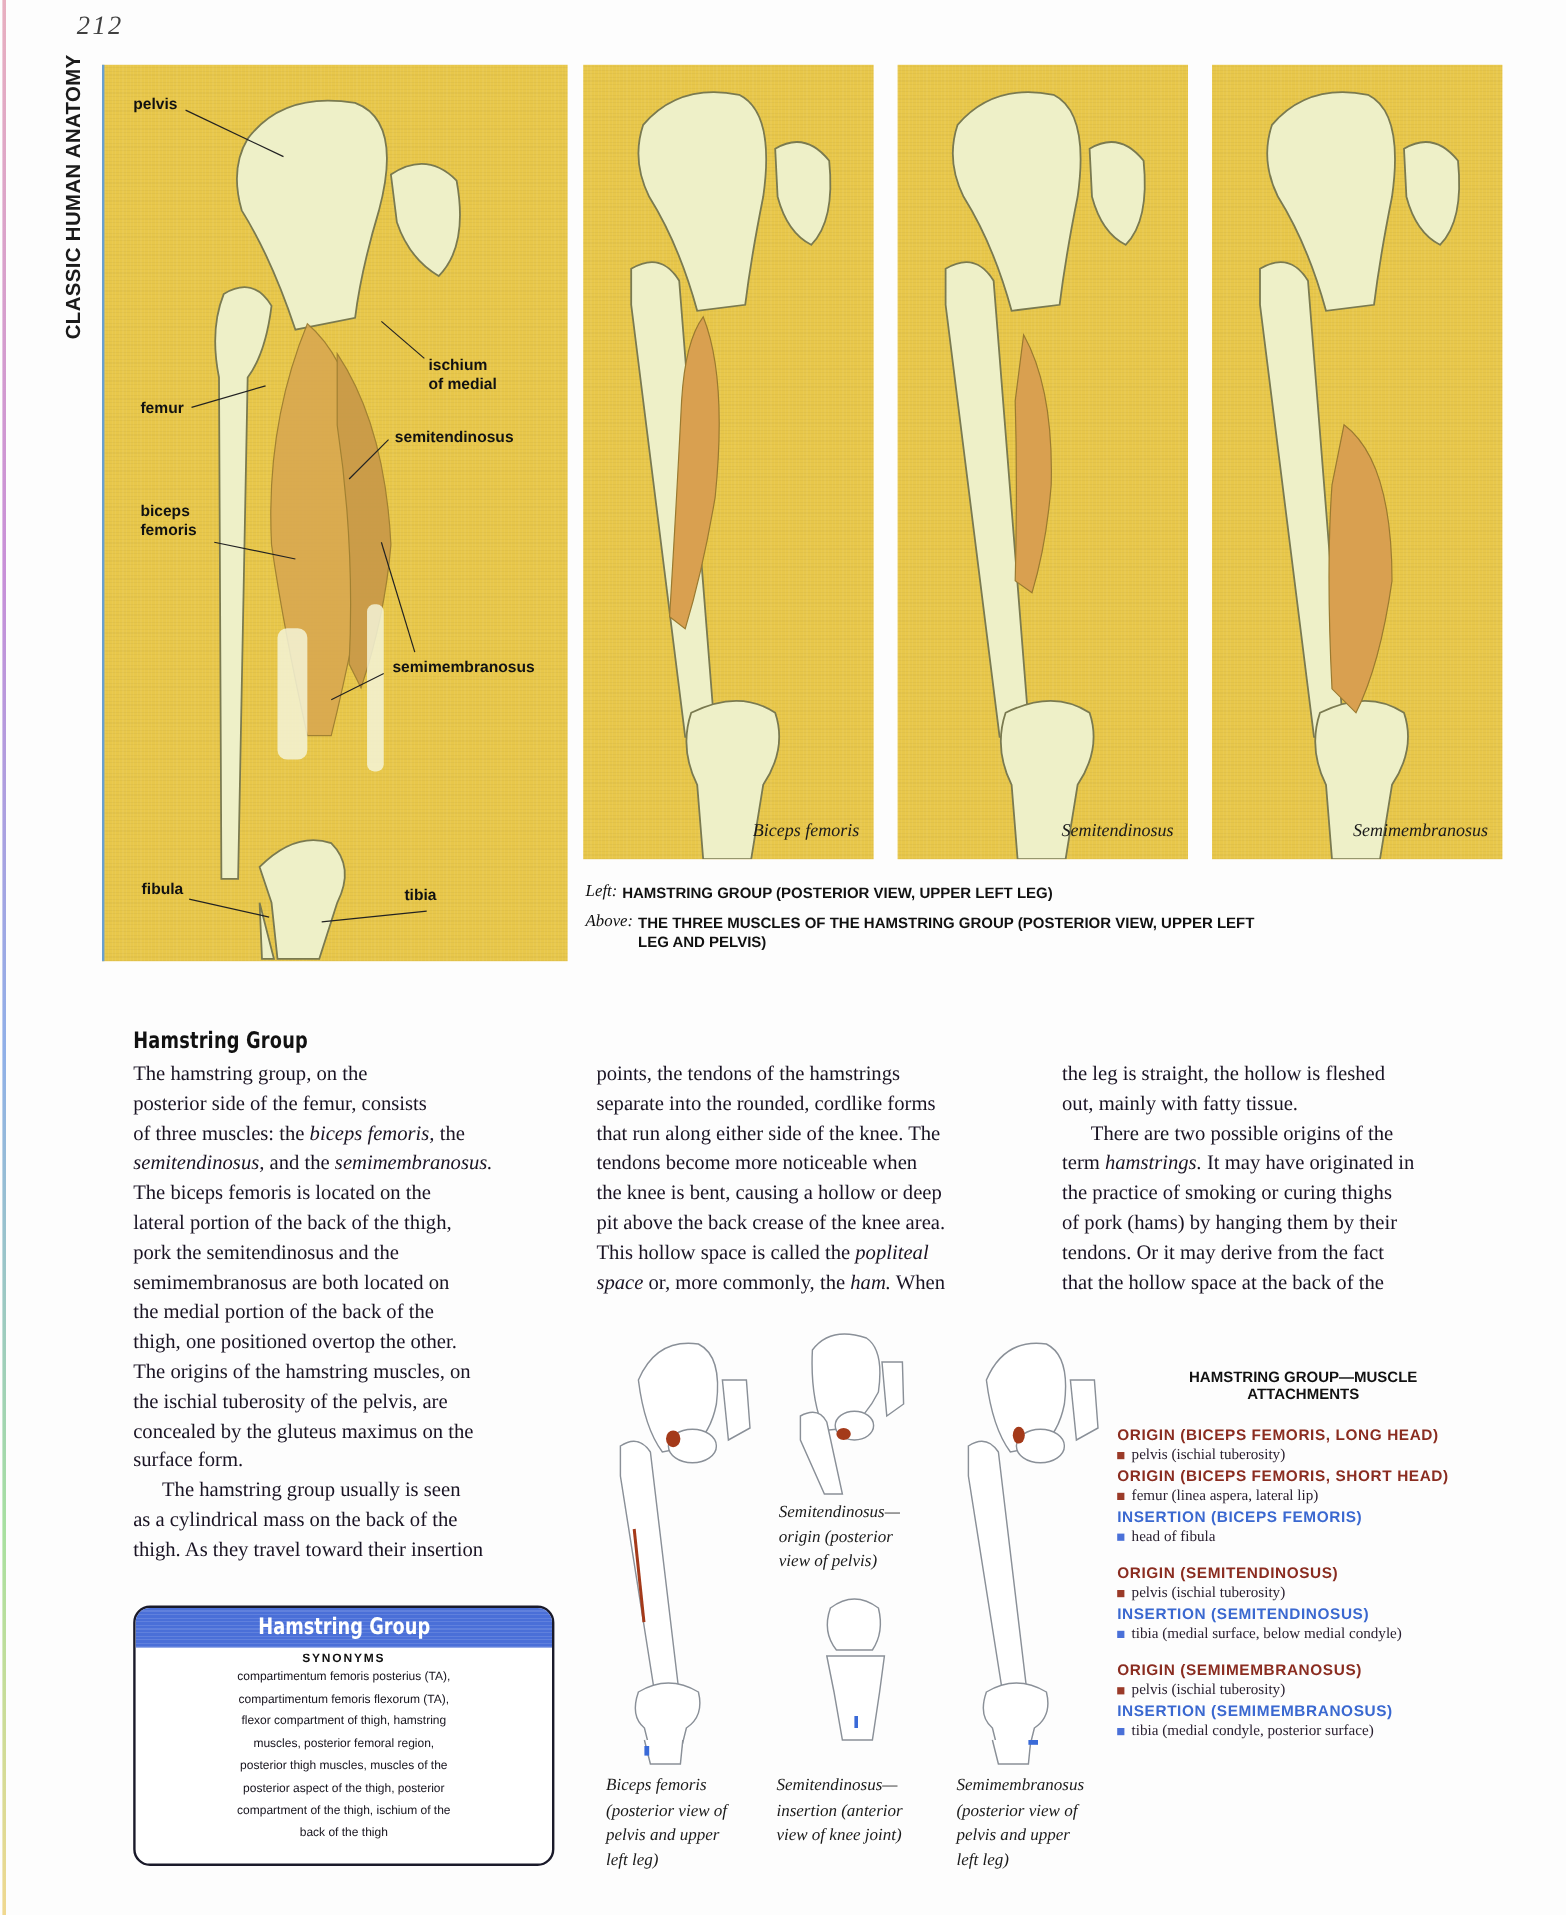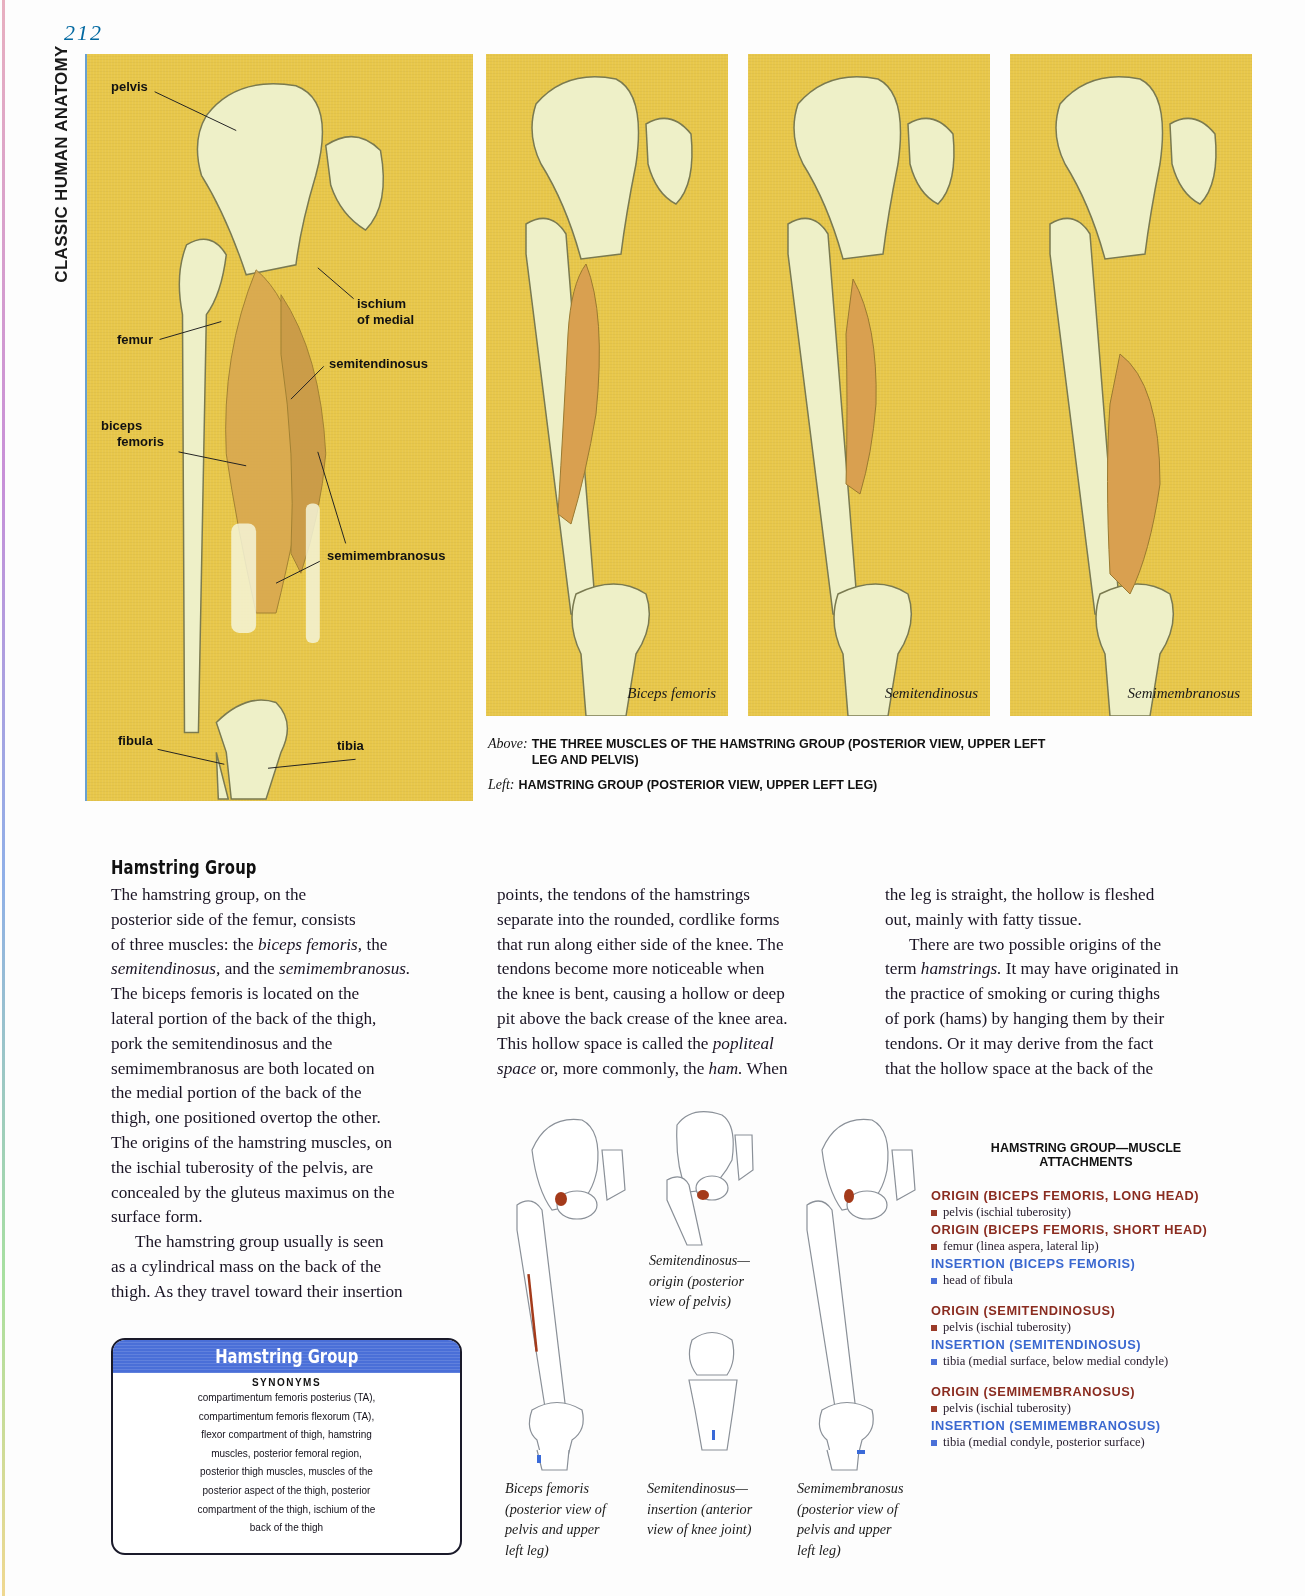--- a/index.html
+++ b/index.html
@@ -2,21 +2,21 @@
 <html><head>
 <meta charset="utf-8">
 <style>
   * { box-sizing: border-box; margin: 0; padding: 0; }
   html, body { width: 1305px; height: 1596px; background: #fdfdfd; overflow: hidden; }
   body { position: relative; font-family: "Liberation Serif", serif; color: #1a1420; }
 
   .edge-strip { position: absolute; left: 2px; top: 0; width: 3px; height: 1596px;
     background: linear-gradient(to bottom, #e8b0c0 0%, #c890d8 30%, #90b0e8 55%, #a8e0a0 80%, #f0d890 100%); }
   .page-number { position: absolute; left: 64px; top: 8px; font-family: "Liberation Serif", serif;
-    font-style: italic; font-size: 22px; color: #0369a1; letter-spacing: 2px; margin-top: 12px; }
+    font-style: italic; font-size: 22px; color: #404040; letter-spacing: 2px; }
   .running-head { position: absolute; left: 52px; top: 54px; width: 20px; height: 220px; }
   .running-head span { position: absolute; left: 50%; top: 50%; transform: translate(-50%,-50%) rotate(-90deg);
     white-space: nowrap; font-family: "Liberation Sans", sans-serif; font-weight: bold; font-size: 17px;
     letter-spacing: 0.3px; color: #1a1a1a; transform-origin: center; }
 
   .panel { position: absolute; background: #e8c74a; overflow: hidden;
     background-image: repeating-linear-gradient(90deg, rgba(255,255,255,0.05) 0 1px, transparent 1px 3px),
                       repeating-linear-gradient(0deg, rgba(0,0,0,0.03) 0 1px, transparent 1px 3px); padding-left: 12px; }
   .panel svg { position: absolute; left: 0; top: 0; width: 100%; height: 100%; }
   .main-panel { left: 85px; top: 54px; width: 388px; height: 747px; border-left: 2px solid #6aa0d0; }
@@ -112,21 +112,21 @@
       <line x1="234" y1="508" x2="190" y2="530"></line>
       <line x1="71" y1="697" x2="138" y2="712"></line>
       <line x1="270" y1="707" x2="182" y2="716"></line>
     </g>
   </svg>
   <div class="lbl" style="left:24px;top:25px">pelvis</div>
   <div class="lbl" style="left:270px;top:242px">ischium</div>
   <div class="lbl" style="left:270px;top:258px">of medial</div>
   <div class="lbl" style="left:30px;top:278px">femur</div>
   <div class="lbl" style="left:242px;top:302px">semitendinosus</div>
-  <div class="lbl" style="left:14px;top:364px">biceps</div>
+  <div class="lbl" style="left:30px;top:364px">biceps</div>
   <div class="lbl" style="left:30px;top:380px">femoris</div>
   <div class="lbl" style="left:240px;top:494px">semimembranosus</div>
   <div class="lbl" style="left:31px;top:679px">fibula</div>
   <div class="lbl" style="left:250px;top:684px">tibia</div>
 </div>
 
 <div class="panel small-panel p1">
   <svg viewBox="0 0 242 662">
     <g fill="#eef0c8" stroke="#7a7a50" stroke-width="1.5">
       <path d="M50 50 Q80 15 130 25 Q160 40 150 110 Q140 160 135 200 L95 205 Q80 150 55 110 Q40 80 50 50Z"></path>
@@ -158,26 +158,26 @@
       <path d="M40 170 Q65 155 80 180 L110 560 L85 560 L40 200Z"></path>
       <path d="M90 540 Q130 520 160 540 Q170 570 150 600 L140 662 L100 662 L95 600 Q80 570 90 540Z"></path>
     </g>
     <path d="M110 300 Q150 330 150 430 Q140 500 120 540 L100 520 Q95 420 100 350Z" fill="#d9a050" stroke="#9a7a30"></path>
   </svg>
   <div class="panel-caption">Semimembranosus</div>
 </div>
 
 <div class="fig-captions">
   <div class="fig-cap">
+    <span class="lead">Left:</span>
+    <span>HAMSTRING GROUP (POSTERIOR VIEW, UPPER LEFT LEG)</span>
+  </div>
+  <div class="fig-cap">
     <span class="lead">Above:</span>
     <span style="width:520px">THE THREE MUSCLES OF THE HAMSTRING GROUP (POSTERIOR VIEW, UPPER LEFT LEG AND PELVIS)</span>
-  </div>
-  <div class="fig-cap">
-    <span class="lead">Left:</span>
-    <span>HAMSTRING GROUP (POSTERIOR VIEW, UPPER LEFT LEG)</span>
   </div>
 </div>
 
 <div class="section-heading">Hamstring Group</div>
 <div class="col col1">
     <p>The hamstring group, on the</p>
     <p>posterior side of the femur, consists</p>
     <p>of three muscles: the <i>biceps femoris,</i> the</p>
     <p><i>semitendinosus,</i> and the <i>semimembranosus.</i></p>
     <p>The biceps femoris is located on the</p>

